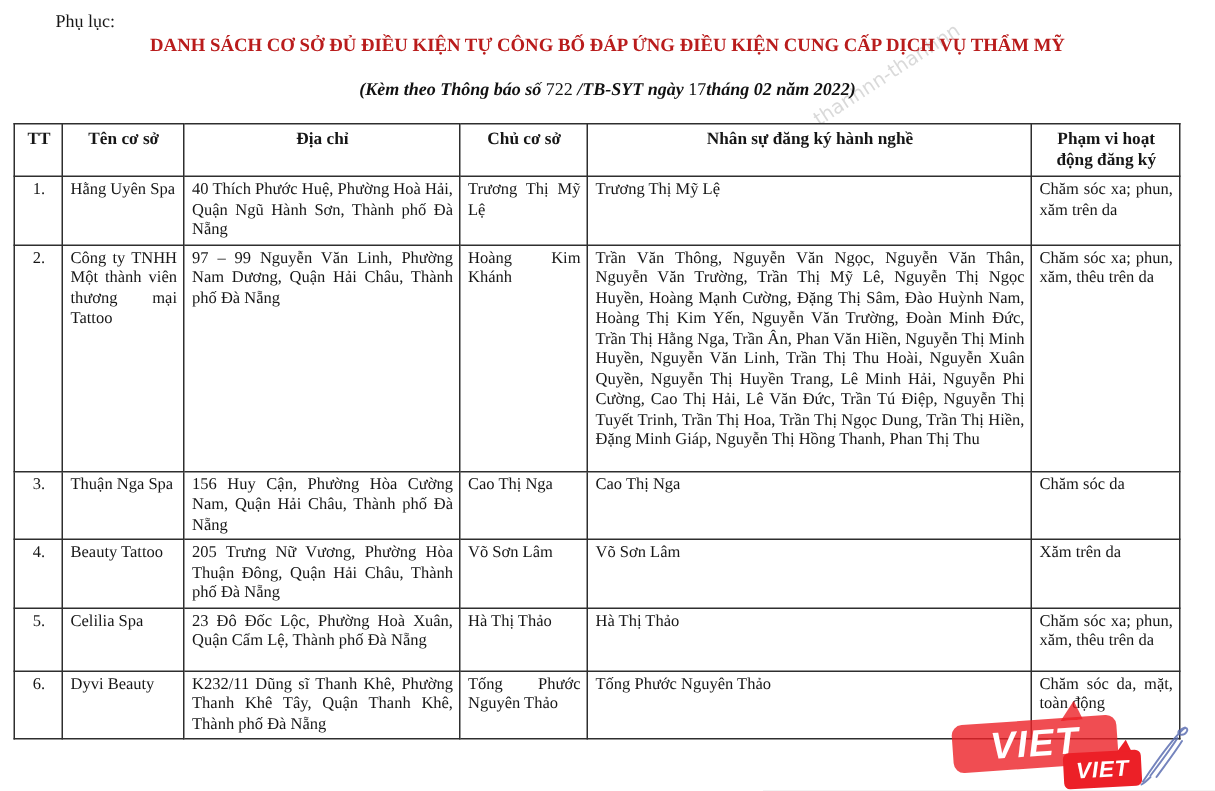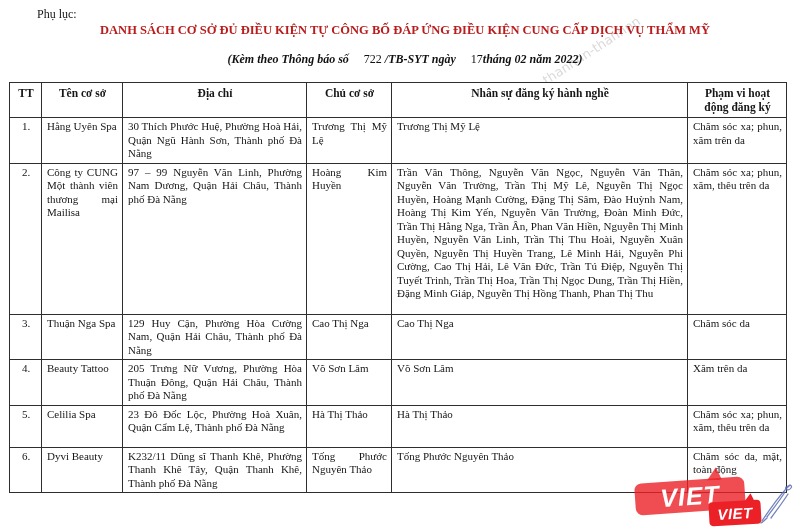--- a/index.html
+++ b/index.html
@@ -3,21 +3,21 @@
 <meta charset="utf-8">
 <style>
   html,body{margin:0;padding:0;background:#e9e9e9;}
   .page{
     position:relative;width:810px;height:527px;background:#ffffff;overflow:hidden;
     font-family:"Liberation Serif","DejaVu Serif",serif;color:#161616;
   }
   .appendix{position:absolute;left:37px;top:7px;font-size:12px;}
   .doc-title{position:absolute;left:0;top:23px;width:810px;text-align:center;font-weight:bold;font-size:12.5px;line-height:14.5px;color:#b91c1c;}
   .doc-subtitle{position:absolute;left:0;top:52px;width:810px;text-align:center;font-size:12px;font-weight:bold;font-style:italic;color:#111;}
-  .doc-subtitle .upright{font-style:normal;font-weight:normal;margin-left:12px;}
+  .doc-subtitle .upright{font-style:normal;font-weight:normal;}
   table.facilities{border-collapse:collapse;table-layout:fixed;position:absolute;left:9px;top:82px;width:777px;background:#fff;}
   th,td{border:1px solid #2e2e2e;vertical-align:top;padding:2px 4px 2px 5px;font-size:11px;line-height:13.5px;word-wrap:break-word;}
   th{font-weight:bold;text-align:center;padding-top:4px;font-size:11.5px;}
   td{text-align:justify;}
   td.col-tt{text-align:center;}
   thead tr{height:35px;}
   tbody tr:nth-child(1){height:44px;}
   tbody tr:nth-child(2){height:151px;}
   tbody tr:nth-child(3){height:44px;}
   tbody tr:nth-child(4){height:40px;}
@@ -78,37 +78,37 @@
         <th>Địa chỉ</th>
         <th>Chủ cơ sở</th>
         <th>Nhân sự đăng ký hành nghề</th>
         <th>Phạm vi hoạt động đăng ký</th>
       </tr>
     </thead>
     <tbody id="table-body">
         <tr>
           <td class="col-tt">1.</td>
           <td class="col-name">Hằng Uyên Spa</td>
-          <td class="col-address">30 Thích Phước Huệ, Phường Hoà Hải, Quận Ngũ Hành Sơn, Thành phố Đà Nẵng</td>
+          <td class="col-address">40 Thích Phước Huệ, Phường Hoà Hải, Quận Ngũ Hành Sơn, Thành phố Đà Nẵng</td>
           <td class="col-owner">Trương Thị Mỹ Lệ</td>
           <td class="col-personnel">Trương Thị Mỹ Lệ</td>
           <td class="col-scope">Chăm sóc xa; phun, xăm trên da</td>
         </tr>
         <tr>
           <td class="col-tt">2.</td>
-          <td class="col-name">Công ty CUNG Một thành viên thương mại Mailisa</td>
+          <td class="col-name">Công ty TNHH Một thành viên thương mại Tattoo</td>
           <td class="col-address">97 – 99 Nguyễn Văn Linh, Phường Nam Dương, Quận Hải Châu, Thành phố Đà Nẵng</td>
-          <td class="col-owner">Hoàng Kim Huyền</td>
+          <td class="col-owner">Hoàng Kim Khánh</td>
           <td class="col-personnel">Trần Văn Thông, Nguyễn Văn Ngọc, Nguyễn Văn Thân, Nguyễn Văn Trường, Trần Thị Mỹ Lê, Nguyễn Thị Ngọc Huyền, Hoàng Mạnh Cường, Đặng Thị Sâm, Đào Huỳnh Nam, Hoàng Thị Kim Yến, Nguyễn Văn Trường, Đoàn Minh Đức, Trần Thị Hằng Nga, Trần Ân, Phan Văn Hiền, Nguyễn Thị Minh Huyền, Nguyễn Văn Linh, Trần Thị Thu Hoài, Nguyễn Xuân Quyền, Nguyễn Thị Huyền Trang, Lê Minh Hải, Nguyễn Phi Cường, Cao Thị Hải, Lê Văn Đức, Trần Tú Điệp, Nguyễn Thị Tuyết Trinh, Trần Thị Hoa, Trần Thị Ngọc Dung, Trần Thị Hiền, Đặng Minh Giáp, Nguyễn Thị Hồng Thanh, Phan Thị Thu</td>
           <td class="col-scope">Chăm sóc xa; phun, xăm, thêu trên da</td>
         </tr>
         <tr>
           <td class="col-tt">3.</td>
           <td class="col-name">Thuận Nga Spa</td>
-          <td class="col-address">129 Huy Cận, Phường Hòa Cường Nam, Quận Hải Châu, Thành phố Đà Nẵng</td>
+          <td class="col-address">156 Huy Cận, Phường Hòa Cường Nam, Quận Hải Châu, Thành phố Đà Nẵng</td>
           <td class="col-owner">Cao Thị Nga</td>
           <td class="col-personnel">Cao Thị Nga</td>
           <td class="col-scope">Chăm sóc da</td>
         </tr>
         <tr>
           <td class="col-tt">4.</td>
           <td class="col-name">Beauty Tattoo</td>
           <td class="col-address">205 Trưng Nữ Vương, Phường Hòa Thuận Đông, Quận Hải Châu, Thành phố Đà Nẵng</td>
           <td class="col-owner">Võ Sơn Lâm</td>
           <td class="col-personnel">Võ Sơn Lâm</td>

